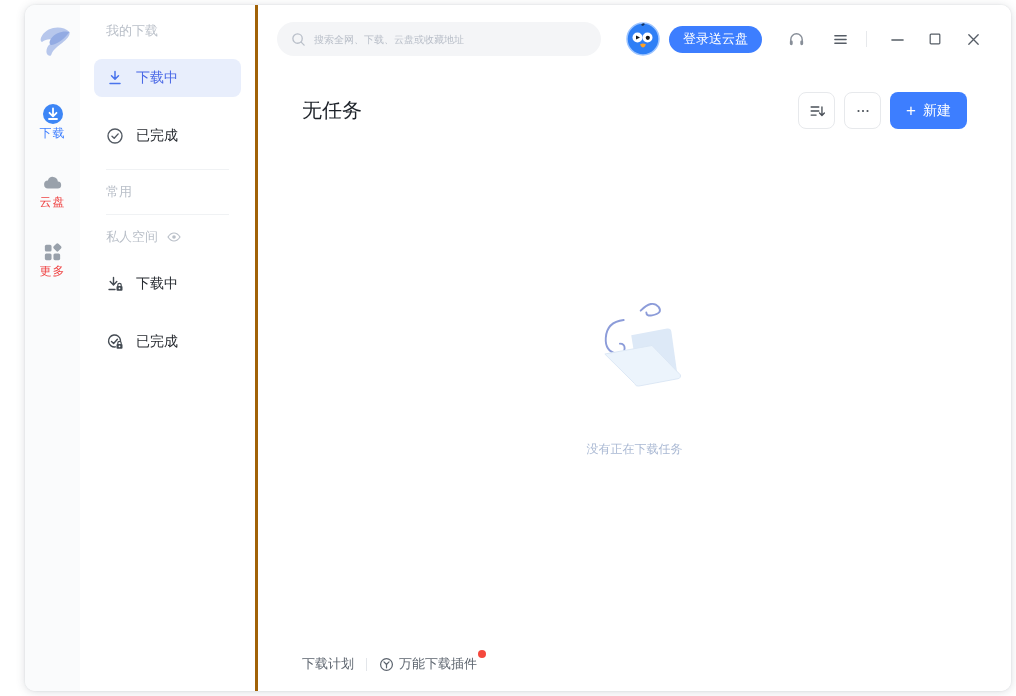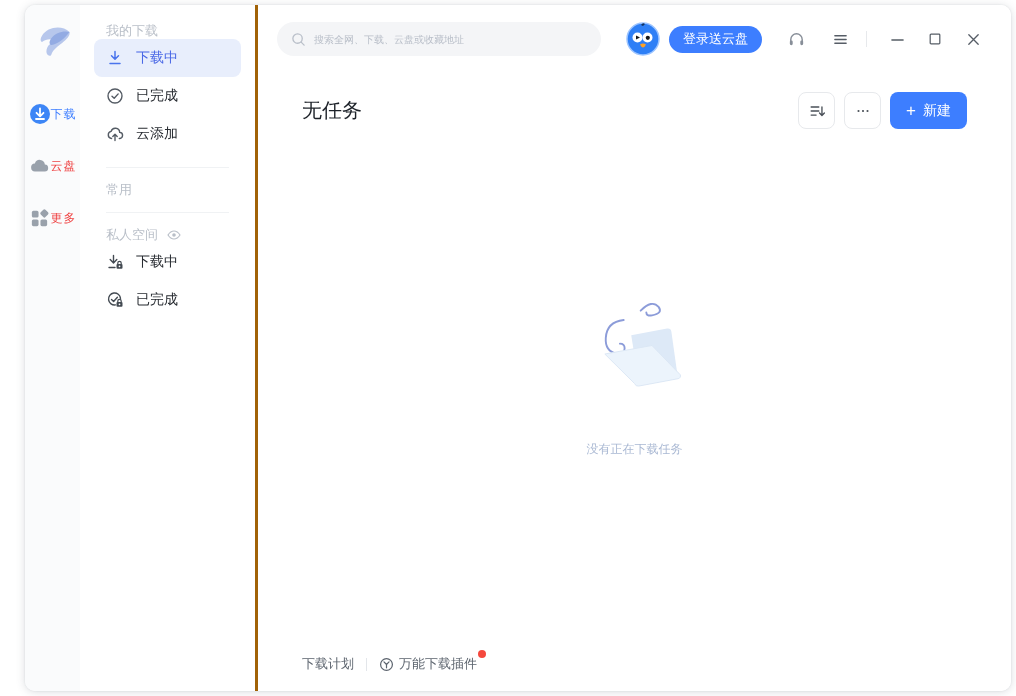--- a/index.html
+++ b/index.html
@@ -7,29 +7,29 @@
   .stage { position:relative; width:1016px; height:696px; background:#fff; }
   .window {
     position:absolute; left:25px; top:5px; width:986px; height:686px;
     background:#fff; border-radius:10px; overflow:hidden; display:flex;
     box-shadow:0 1px 10px rgba(60,70,90,.18), 0 0 2px rgba(60,70,90,.12);
   }
 
   
   .rail { width:55px; background:#fafbfc; display:flex; flex-direction:column; align-items:center; flex-shrink:0; }
   .logo { margin:16px 0 38px; width:44px; height:44px; }
-  .rail-item { display:flex; align-items:center; margin-bottom:30px; cursor:pointer; }
+  .rail-item { display:flex; flex-direction:column; align-items:center; margin-bottom:30px; cursor:pointer; }
   .rail-item .lbl { font-size:12px; color:#ef4444; letter-spacing:1px; }
   .rail-item.active .lbl { color:#3d7eff; }
   .rail-icon { width:22px; height:22px; display:flex; align-items:center; justify-content:center; }
 
   
   .sidebar { width:178px; background:#fff; border-right:3px solid #a16207; padding:18px 14px 0; flex-shrink:0; }
   .sec-head { font-size:13px; color:#b9bfc8; padding-left:12px; height:16px; display:flex; align-items:center; gap:8px; }
-  .side-item { height:38px; margin-top:0; border-radius:8px; display:flex; align-items:center; padding-left:12px; gap:12px; font-size:14px; color:#272b31; cursor:pointer; }
+  .side-item { height:38px; margin-top:20px; border-radius:8px; display:flex; align-items:center; padding-left:12px; gap:12px; font-size:14px; color:#272b31; cursor:pointer; }
   .side-item:first-of-type { margin-top:12px; }
   .side-item.active { background:#e8eefc; color:#4a68e6; }
   .side-item .ic { width:18px; height:18px; display:flex; align-items:center; justify-content:center; }
   .divider { height:1px; background:#f0f2f4; margin:14px 12px; }
   .sec-head.mt { margin-top:0;text-align:center; }
   .eye { width:16px; height:16px; cursor:pointer; display:inline-flex; }
 
   
   .main { flex:1; position:relative; display:flex; flex-direction:column; background:#fff; }
   .topbar { display:flex; align-items:center; padding:17px 30px 0 19px; }
@@ -123,29 +123,20 @@
       <div class="side-item">
         <span class="ic">
           <svg viewBox="0 0 18 18" width="18" height="18">
             <circle cx="9" cy="9" r="7" stroke="#555c65" stroke-width="1.4" fill="none"></circle>
             <path d="M6 9.2 L8.2 11.3 L12.2 6.9" stroke="#555c65" stroke-width="1.4" fill="none" stroke-linecap="round" stroke-linejoin="round"></path>
           </svg>
         </span>
         <span>已完成</span>
       </div>
 
-      <div class="side-item">
-        <span class="ic">
-          <svg viewBox="0 0 18 18" width="18" height="18">
-            <path d="M5.6 13.5 a3.6 3.6 0 0 1 -0.5 -7.1 a4.4 4.4 0 0 1 8.6 1 a3 3 0 0 1 -0.4 6.1" stroke="#555c65" stroke-width="1.4" fill="none" stroke-linecap="round"></path>
-            <path d="M9 15.5 V9.5 M6.8 11.4 L9 9.2 L11.2 11.4" stroke="#555c65" stroke-width="1.4" fill="none" stroke-linecap="round" stroke-linejoin="round"></path>
-          </svg>
-        </span>
-        <span>云添加</span>
-      </div>
 
       <div class="divider"></div>
 
       <div class="sec-head mt">
         <span>常用</span>
       </div>
 
 
       <div class="divider"></div>
 

